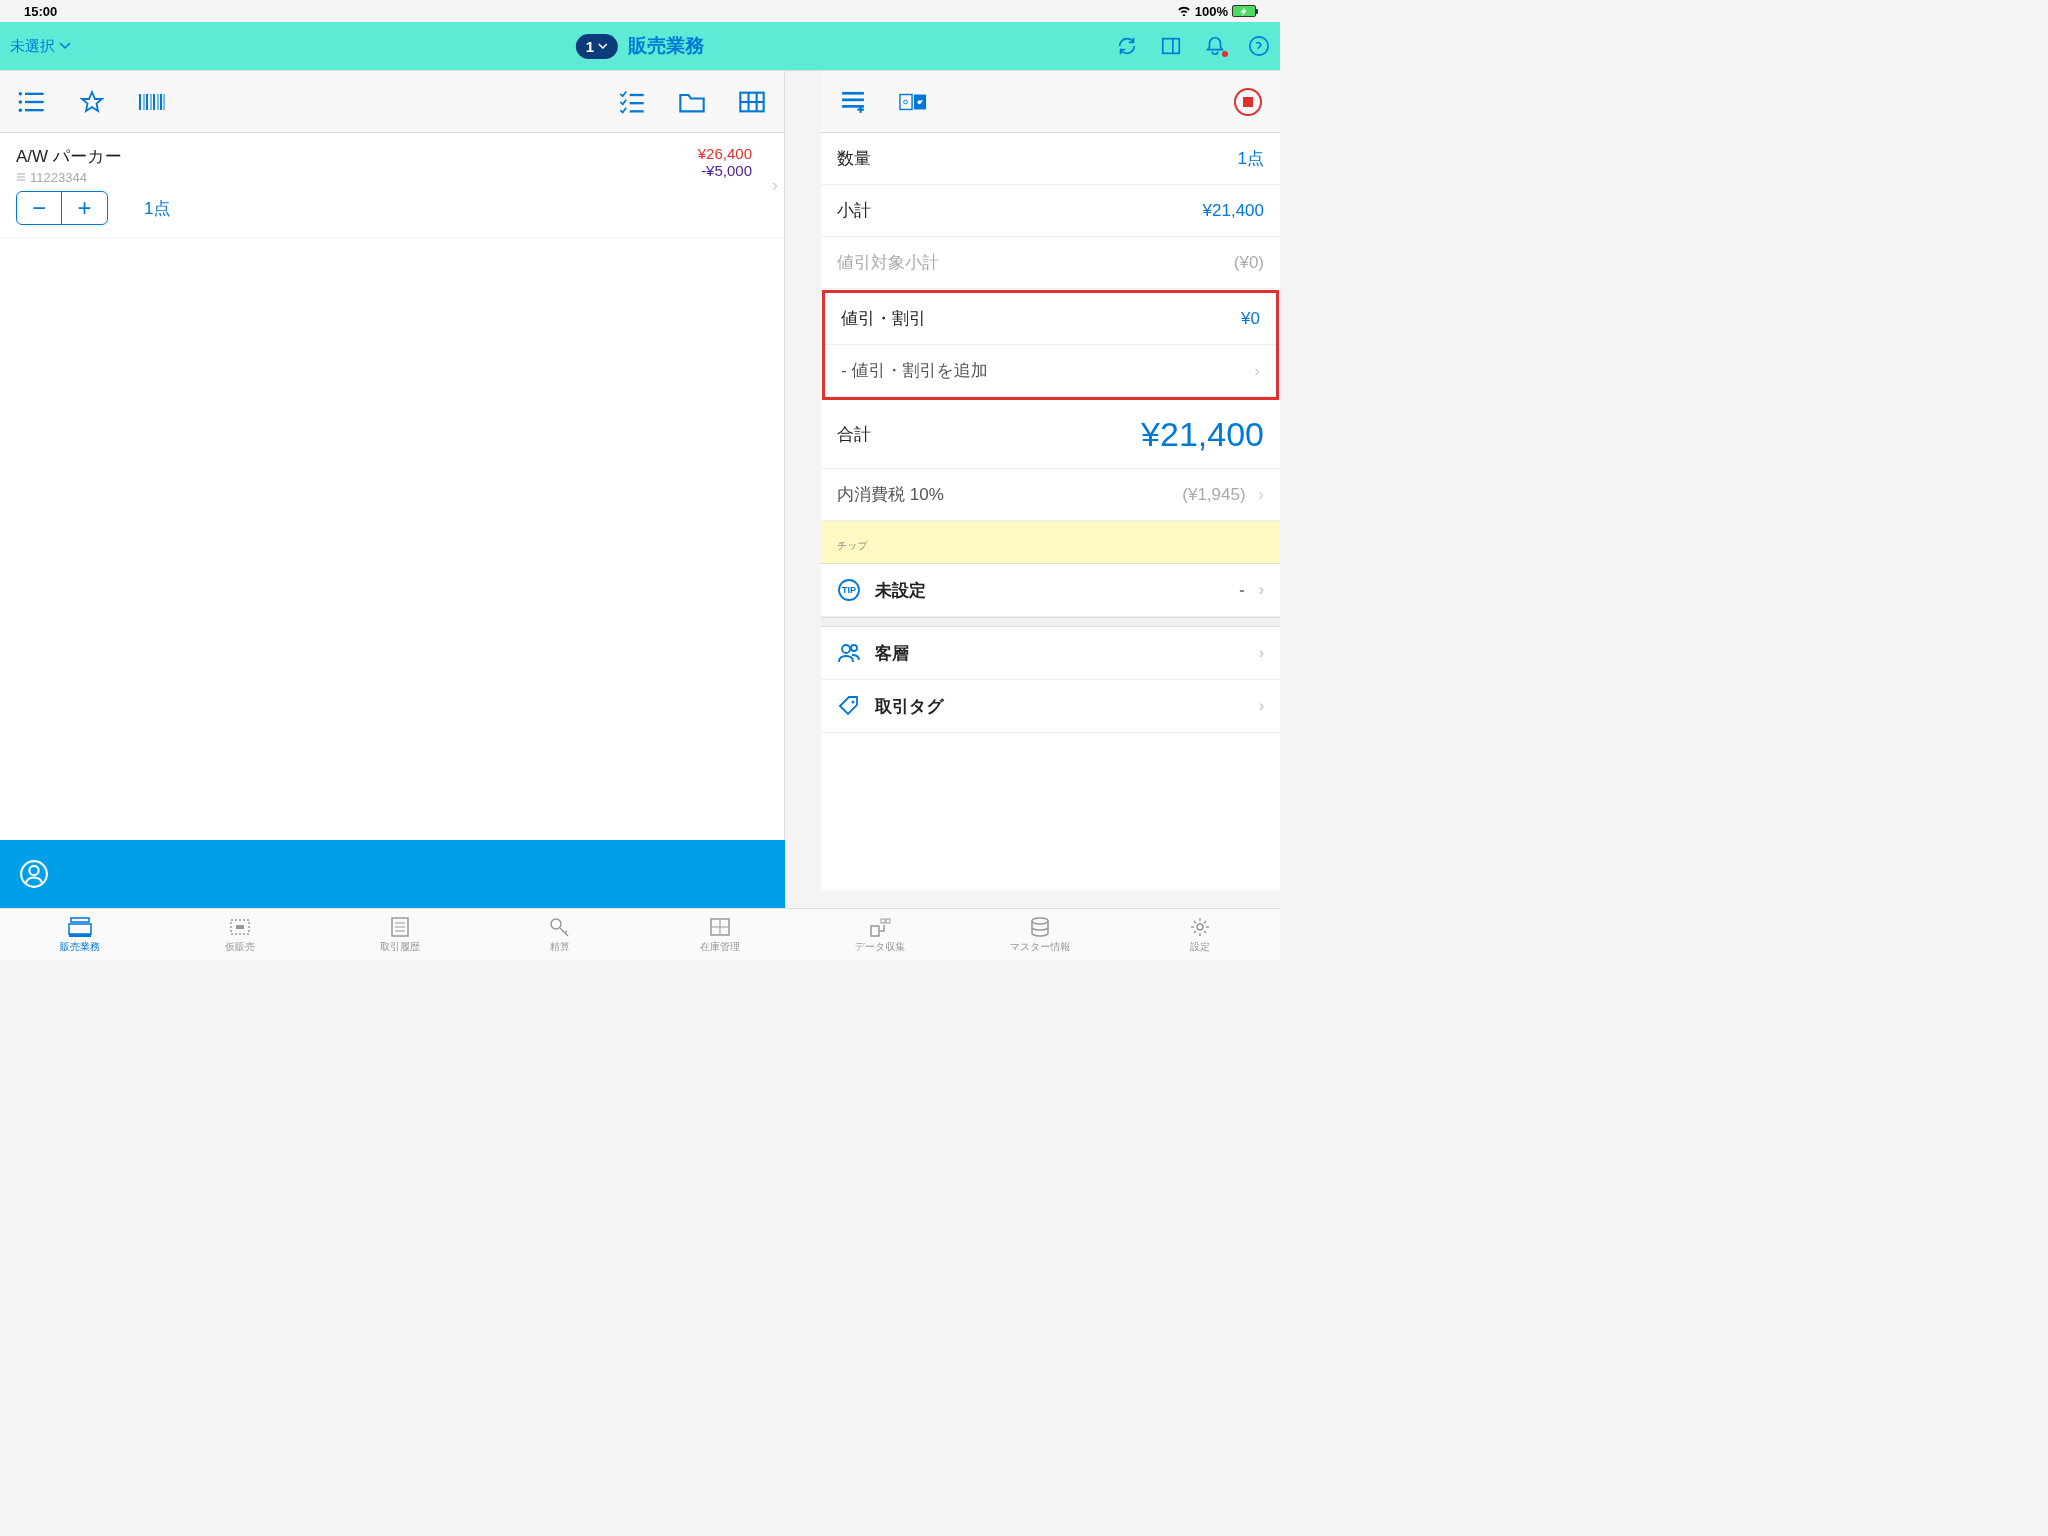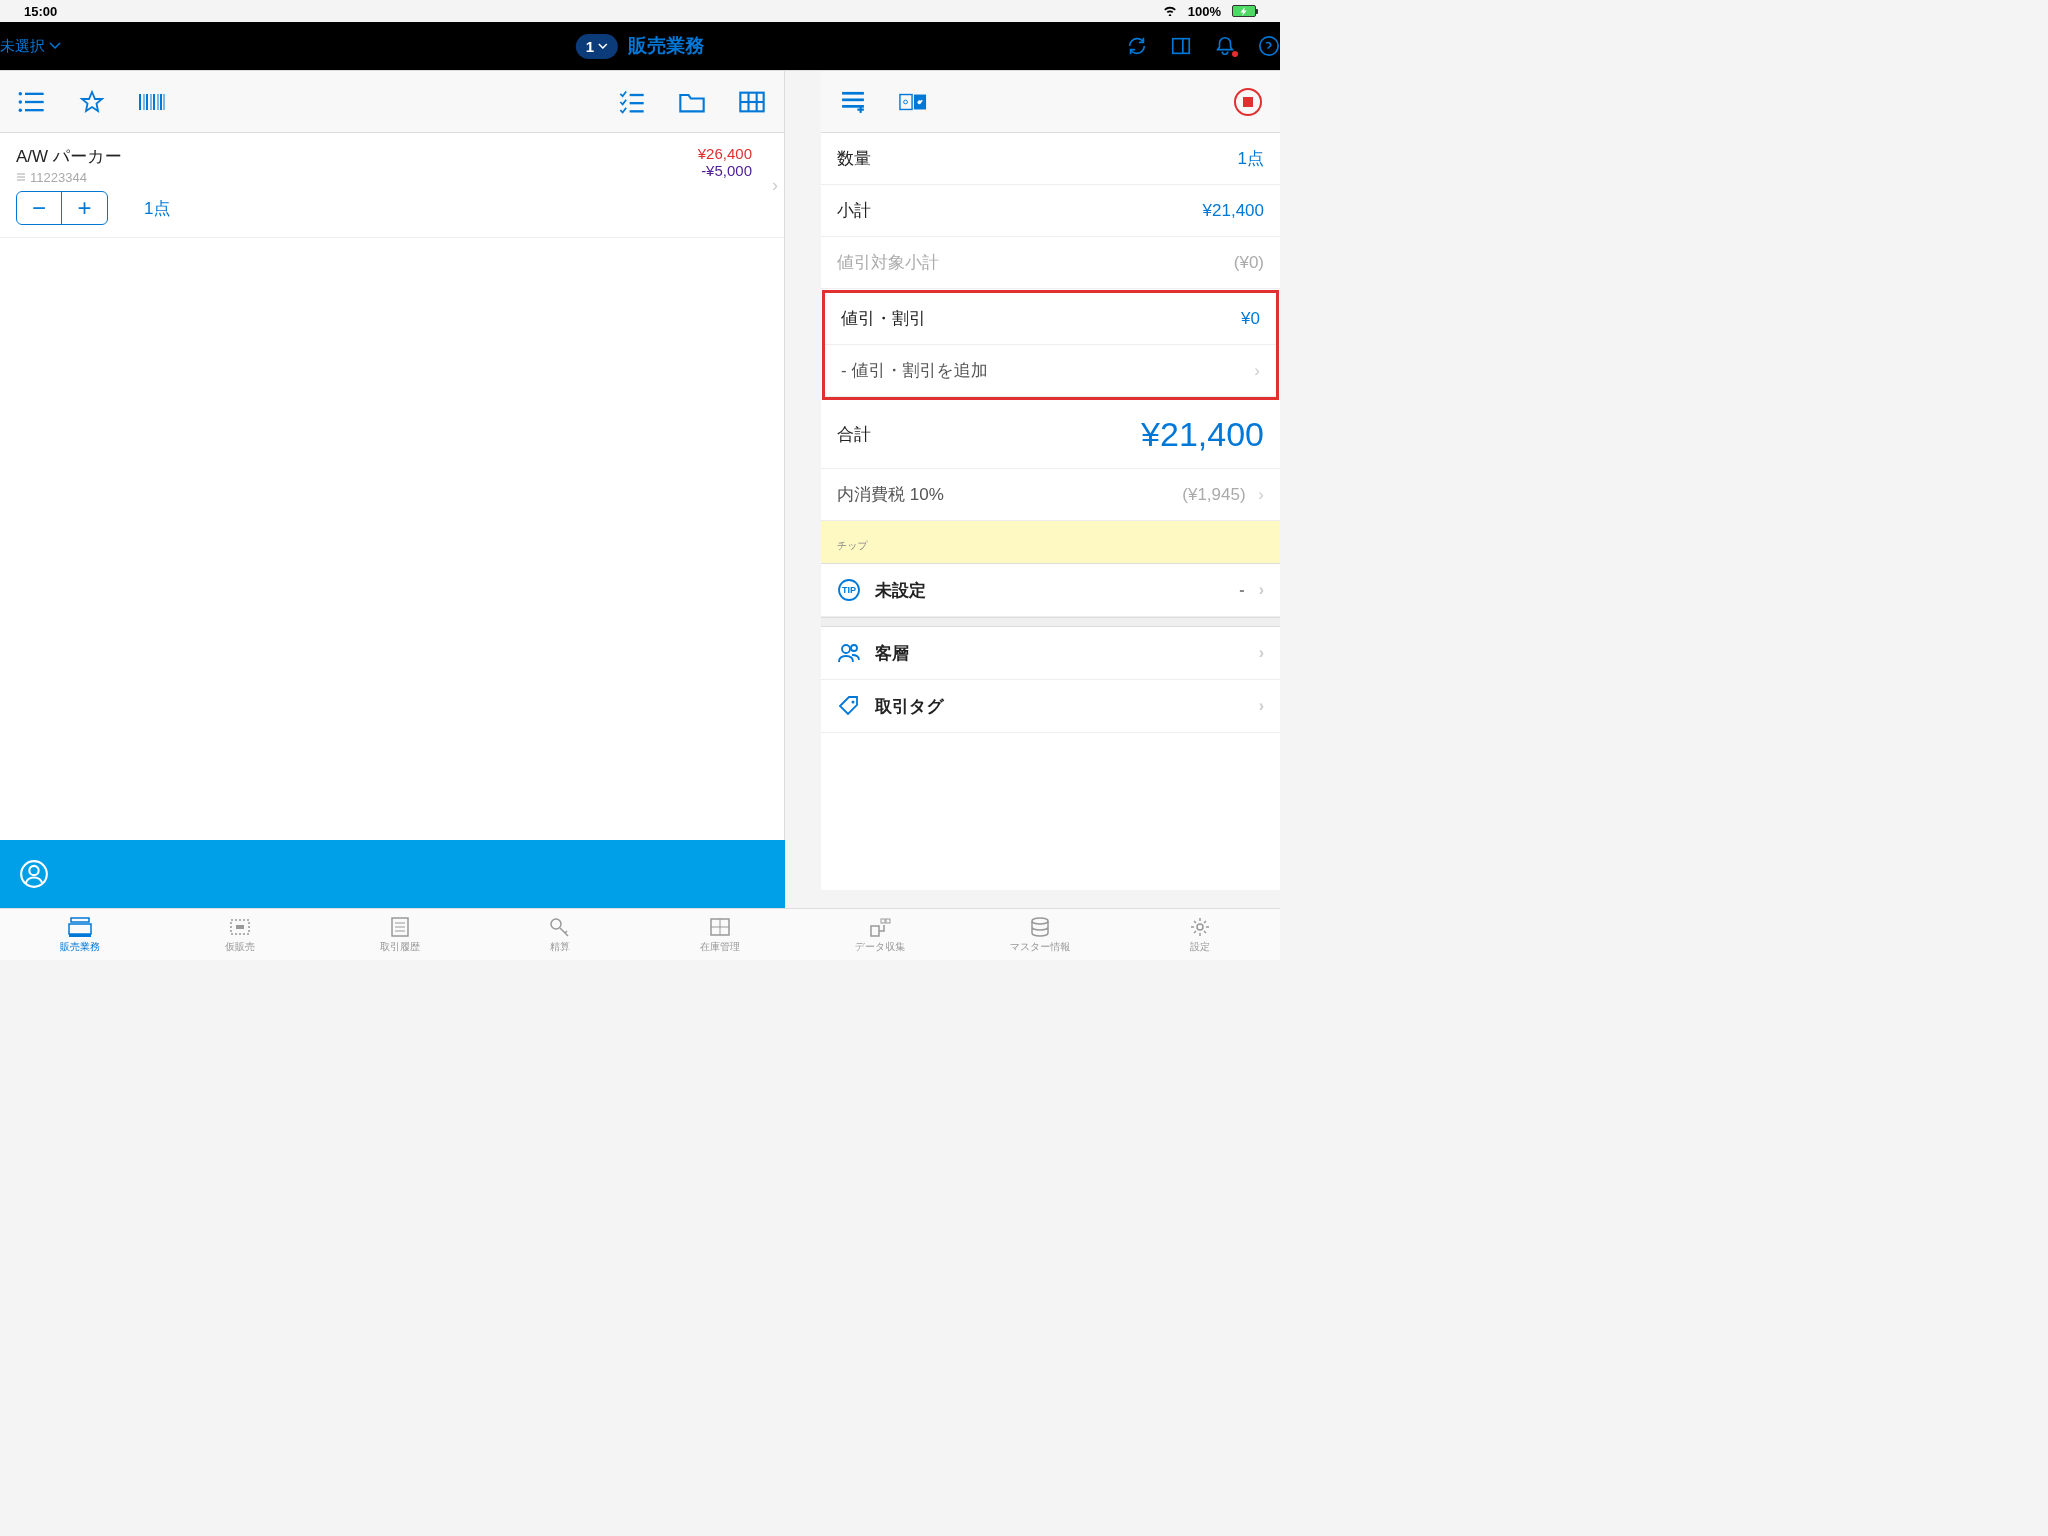--- a/index.html
+++ b/index.html
@@ -1,22 +1,22 @@
 <!DOCTYPE html>
 <html><head>
 <meta charset="utf-8">
 <style>
 * { box-sizing: border-box; margin: 0; padding: 0; }
 body { font-family: -apple-system, "Hiragino Sans", sans-serif; background: #f4f4f4; width: 1280px; height: 960px; overflow: hidden; position: relative; }
 .status-bar { height: 22px; display: flex; justify-content: space-between; align-items: center; padding: 0 24px; font-size: 13px; font-weight: 600; background: #f4f4f4; }
-.status-right { display: flex; align-items: center; gap: 11px; }
+.status-right { display: flex; align-items: center; gap: 4px; }
 .wifi-icon { width: 14px; height: 10px; }
 .battery-icon { width: 24px; height: 12px; border: 1px solid #333; border-radius: 2px; position: relative; background: #4cd964; }
 .battery-icon::after { content: ''; position: absolute; right: -3px; top: 3px; width: 2px; height: 5px; background: #333; border-radius: 0 1px 1px 0; }
-.nav-header { height: 48px; display: flex; align-items: center; justify-content: space-between; padding: 0 0; background: #000000; }
+.nav-header { height: 48px; display: flex; align-items: center; justify-content: space-between; padding: 0 10px; background: #5eead4; }
 .nav-left { display: flex; align-items: center; color: #0078d8; font-size: 15px; gap: 4px; }
 .nav-center { display: flex; align-items: center; gap: 10px; position: absolute; left: 50%; transform: translateX(-50%); }
 .nav-badge { background: #0c3b7a; color: #fff; border-radius: 14px; padding: 4px 10px; font-size: 15px; font-weight: 600; display: flex; align-items: center; gap: 4px; }
 .nav-title { color: #0078d8; font-size: 19px; font-weight: 600; }
 .nav-right { display: flex; align-items: center; gap: 22px; }
 .nav-icon { width: 22px; height: 22px; color: #0078d8; cursor: pointer; }
 .notif-dot { position: relative; }
 .notif-dot::after { content: ''; position: absolute; bottom: 0; right: -2px; width: 6px; height: 6px; background: #e03030; border-radius: 50%; }
 .main { display: flex; height: 820px; border-top: 1px solid #ddd; gap: 36px; }
 .left-panel { width: 785px; display: flex; flex-direction: column; background: #fff; border-right: 1px solid #ddd; }

